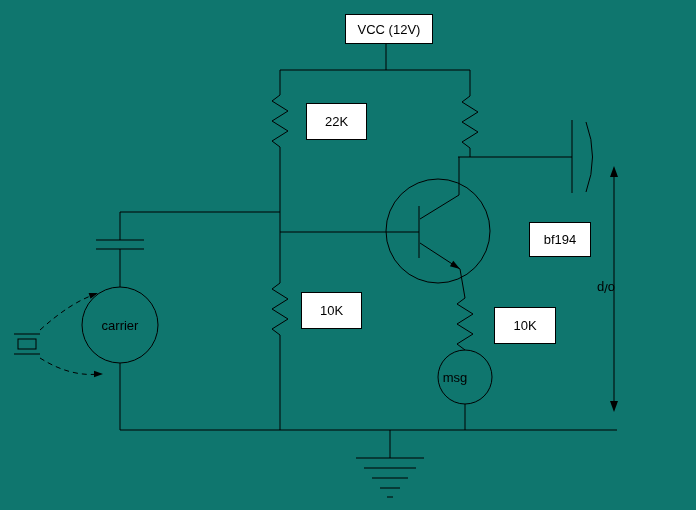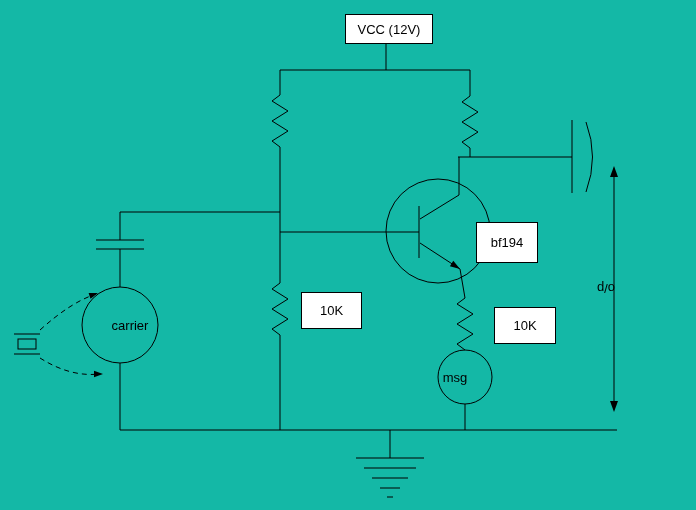--- a/index.html
+++ b/index.html
@@ -1,19 +1,19 @@
 <!DOCTYPE html>
 <html><head>
 <meta charset="utf-8">
 <style>
   html,body{margin:0;padding:0;background:#ffffff;}
   .stage{
     position:relative;
     width:696px;height:510px;
-    background:#14b8a6;
+    background:#0f766e;
     font-family:"Liberation Sans", sans-serif;
     font-size:13px;
     color:#000;
     overflow:hidden;
   }
   .stage svg{position:absolute;left:0;top:0;}
   .box{
     position:absolute;
     border:1px solid #000;
     background:#ffffff;
@@ -127,26 +127,27 @@
 
     <g>
       <line x1="614" y1="172" x2="614" y2="406"></line>
       <polygon points="614,166 610,177 618,177" fill="#000" stroke="none"></polygon>
       <polygon points="614,412 610,401 618,401" fill="#000" stroke="none"></polygon>
     </g>
   </svg>
 
   <div class="box" style="left:345px;top:14px;width:88px;height:30px;">VCC (12V)</div>
 
+  <div class="box" style="left:306px;top:103px;width:61px;height:37px;">22K</div>
 
   <div class="box" style="left:301px;top:292px;width:61px;height:37px;">10K</div>
 
-  <div class="box" style="left:476px;top:222px;width:62px;height:41px;">bf194</div>
+  <div class="box" style="left:529px;top:222px;width:62px;height:35px;">bf194</div>
 
   <div class="box" style="left:494px;top:307px;width:62px;height:37px;">10K</div>
 
-  <div class="txt" style="left:93px;top:318px;width:74px;">carrier</div>
+  <div class="txt" style="left:83px;top:318px;width:74px;">carrier</div>
 
   <div class="txt" style="left:438px;top:370px;width:34px;">msg</div>
 
   <div class="txt rot180" style="left:590px;top:280px;width:32px;height:16px;">o/p</div>
 
 </div>
 
 </body></html>

